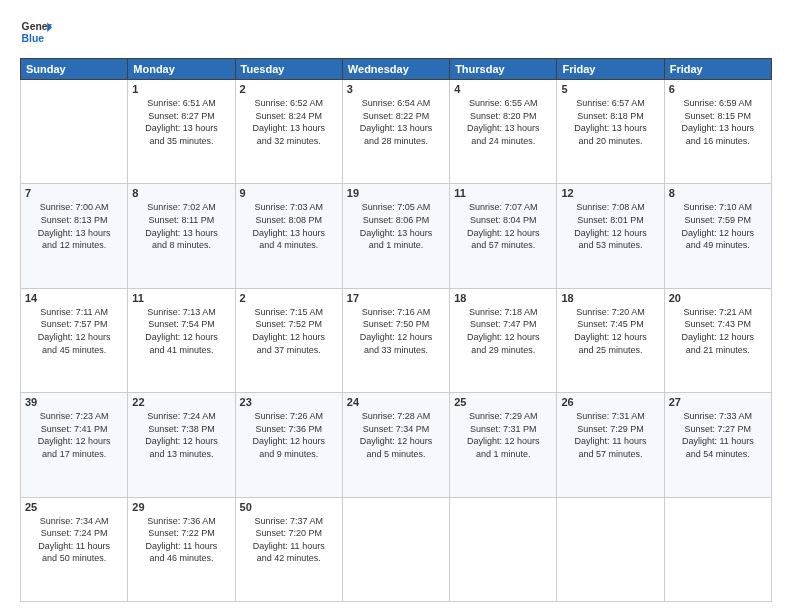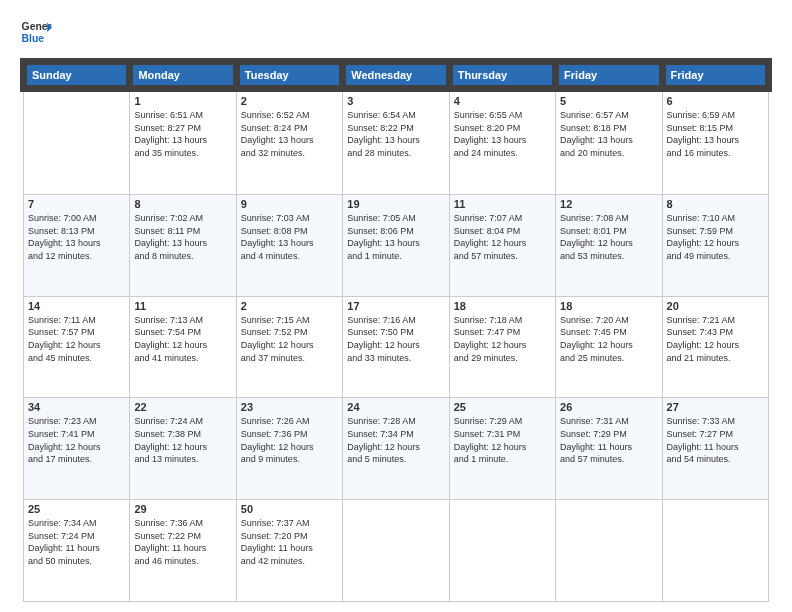--- a/index.html
+++ b/index.html
@@ -50,21 +50,21 @@
       width: 100%;
       border-collapse: collapse;
       flex: 1;
     }
     .calendar th {
       background: #2a6db5;
       color: #fff;
       font-size: 11px;
       font-weight: bold;
       padding: 4px 5px;
-      border: 7px solid #404040;
+      border: 1px solid #404040;
       text-align: left;
     }
     .calendar td {
       border: 1px solid #ccc;
       vertical-align: top;
       padding: 3px 4px;
       width: calc(100% / 7);
       font-size: 9.5px;
       color: #333;
       background: #fff;
@@ -76,20 +76,21 @@
     .day-num {
       font-size: 11px;
       font-weight: bold;
       display: block;
       margin-bottom: 2px;
     }
     .day-info {
       font-size: 9px;
       color: #333;
       line-height: 1.4;
+      text-align: center;
     }
     .empty-cell {
       background: #fff !important;
     }
   </style>
 </head>
 <body>
 
 <div class="page">
   <div class="header">
@@ -201,21 +202,21 @@
             <span class="day-num">18</span>
             <div class="day-info">Sunrise: 7:20 AM<br>Sunset: 7:45 PM<br>Daylight: 12 hours<br>and 25 minutes.</div>
           </td>
           <td>
             <span class="day-num">20</span>
             <div class="day-info">Sunrise: 7:21 AM<br>Sunset: 7:43 PM<br>Daylight: 12 hours<br>and 21 minutes.</div>
           </td>
         </tr>
         <tr>
           <td>
-            <span class="day-num">34</span>
+            <span class="day-num">39</span>
             <div class="day-info">Sunrise: 7:23 AM<br>Sunset: 7:41 PM<br>Daylight: 12 hours<br>and 17 minutes.</div>
           </td>
           <td>
             <span class="day-num">22</span>
             <div class="day-info">Sunrise: 7:24 AM<br>Sunset: 7:38 PM<br>Daylight: 12 hours<br>and 13 minutes.</div>
           </td>
           <td>
             <span class="day-num">23</span>
             <div class="day-info">Sunrise: 7:26 AM<br>Sunset: 7:36 PM<br>Daylight: 12 hours<br>and 9 minutes.</div>
           </td>

